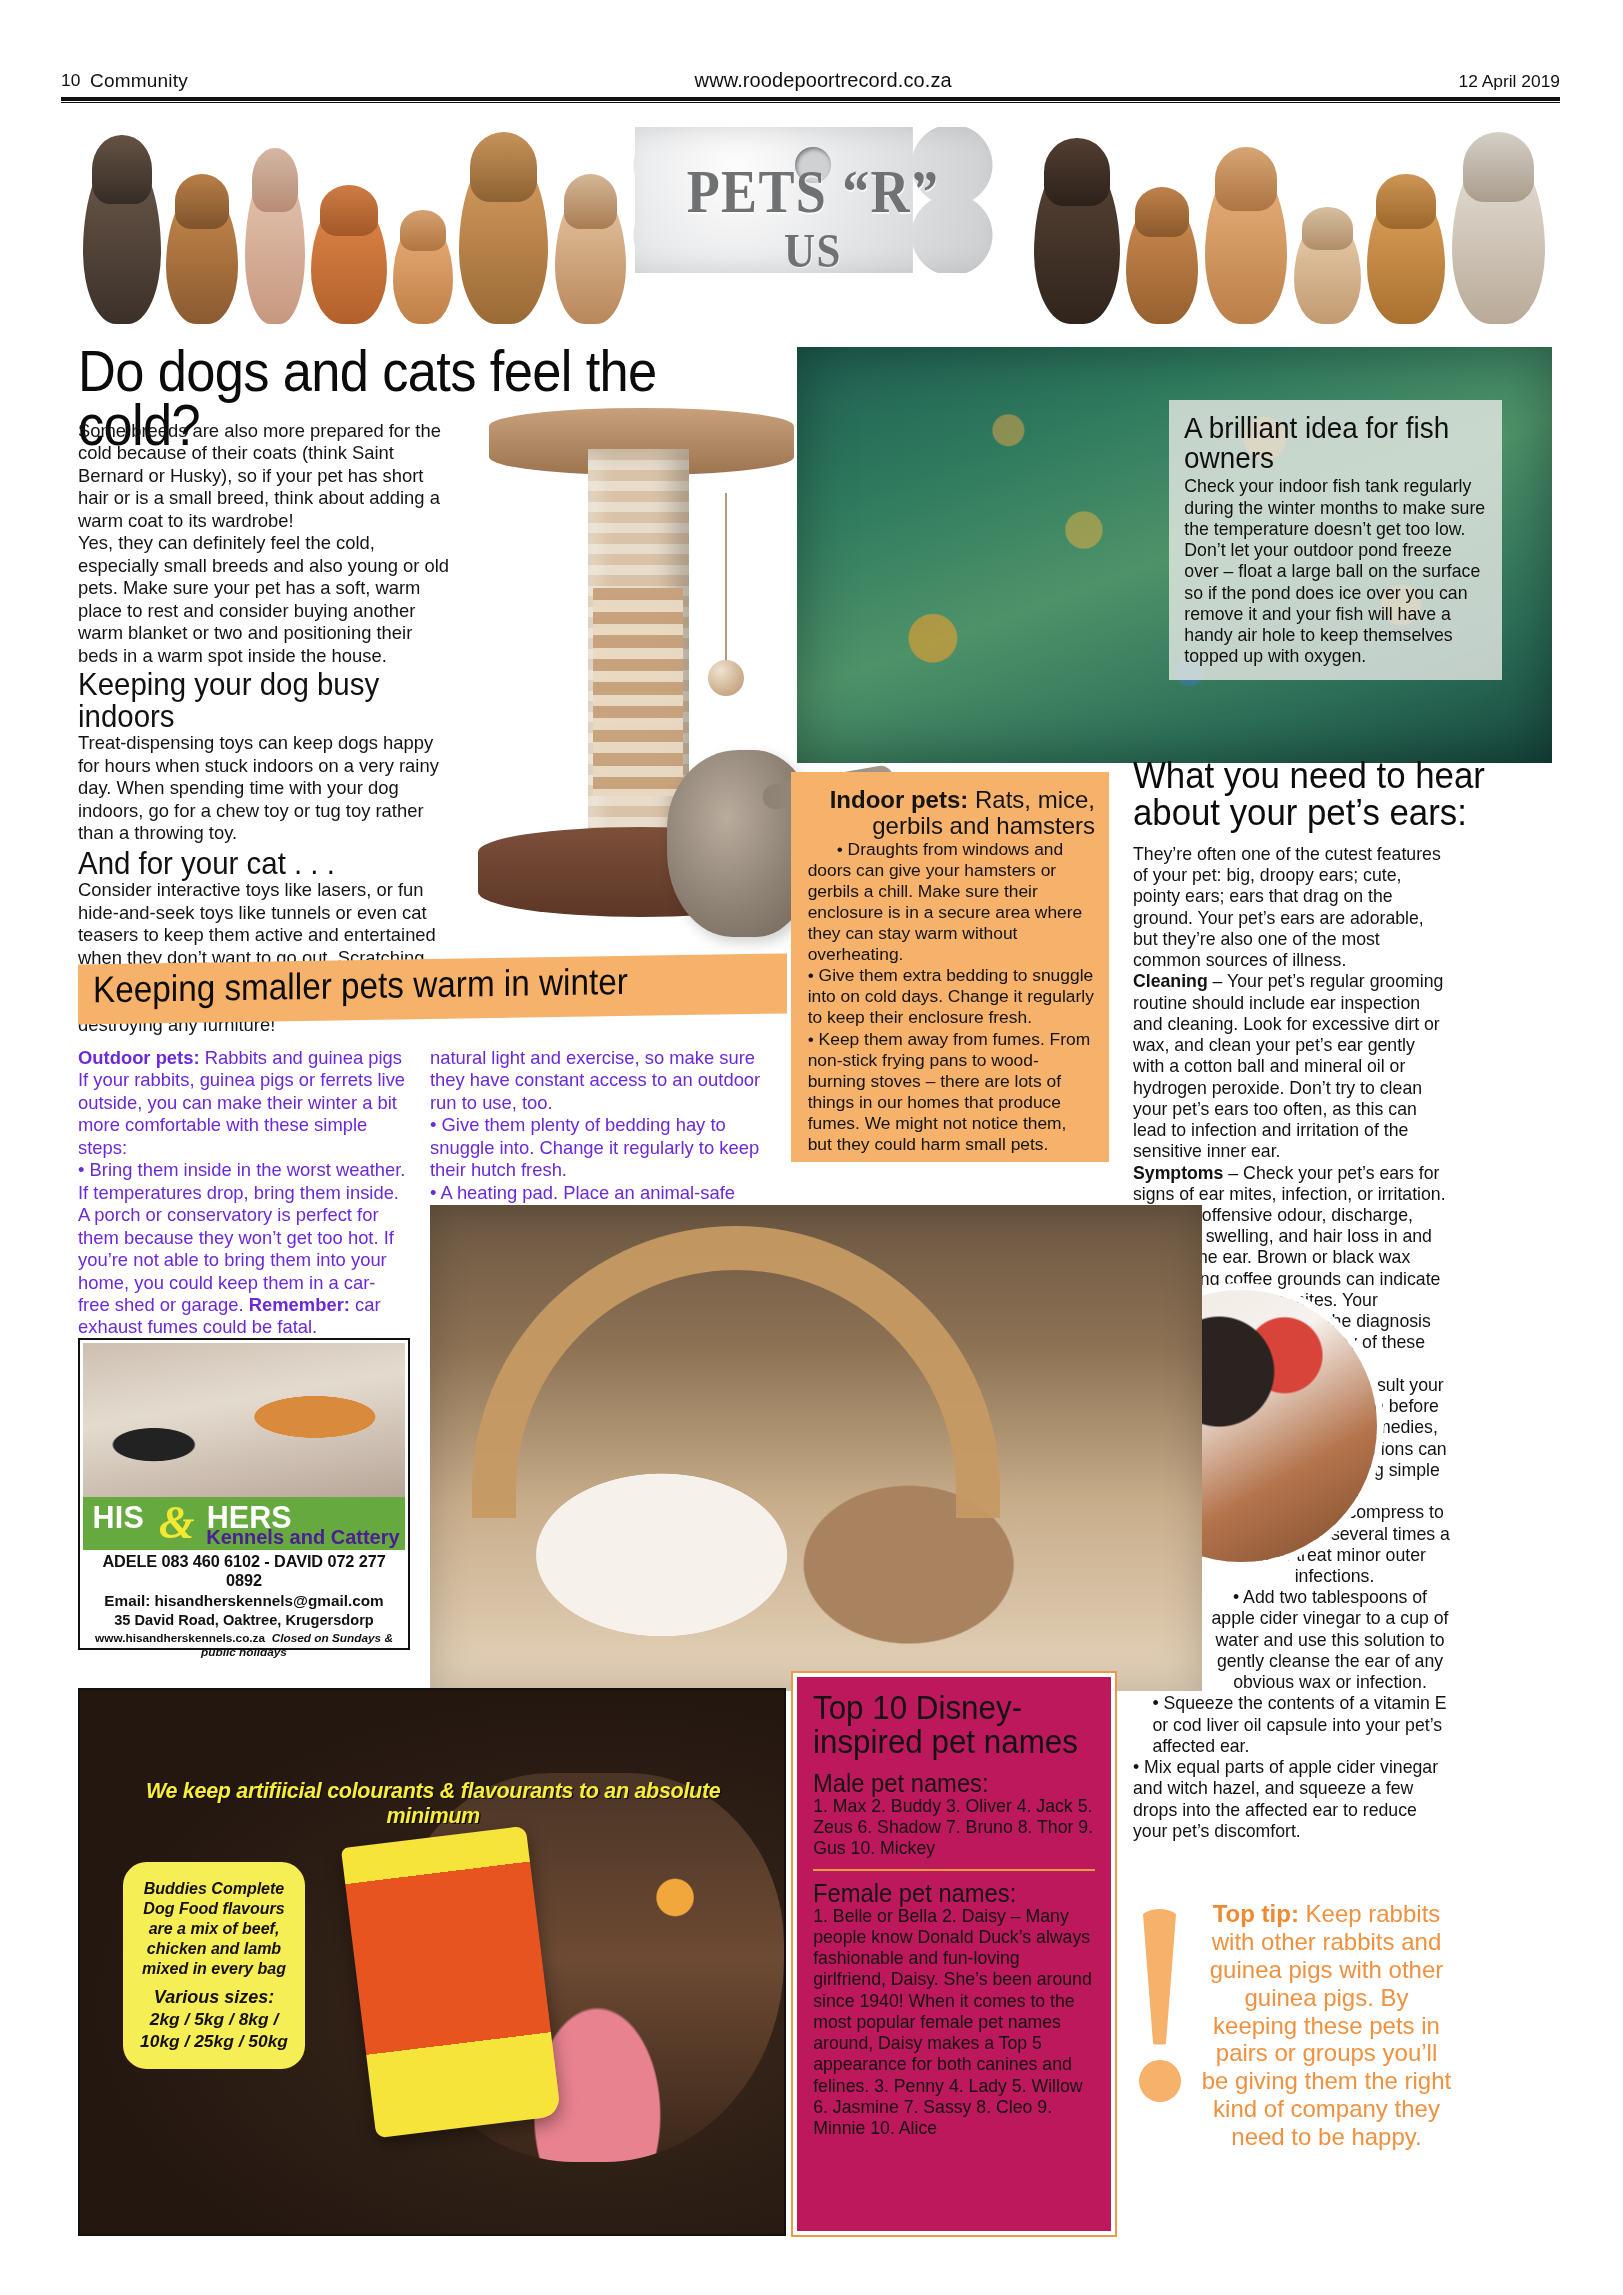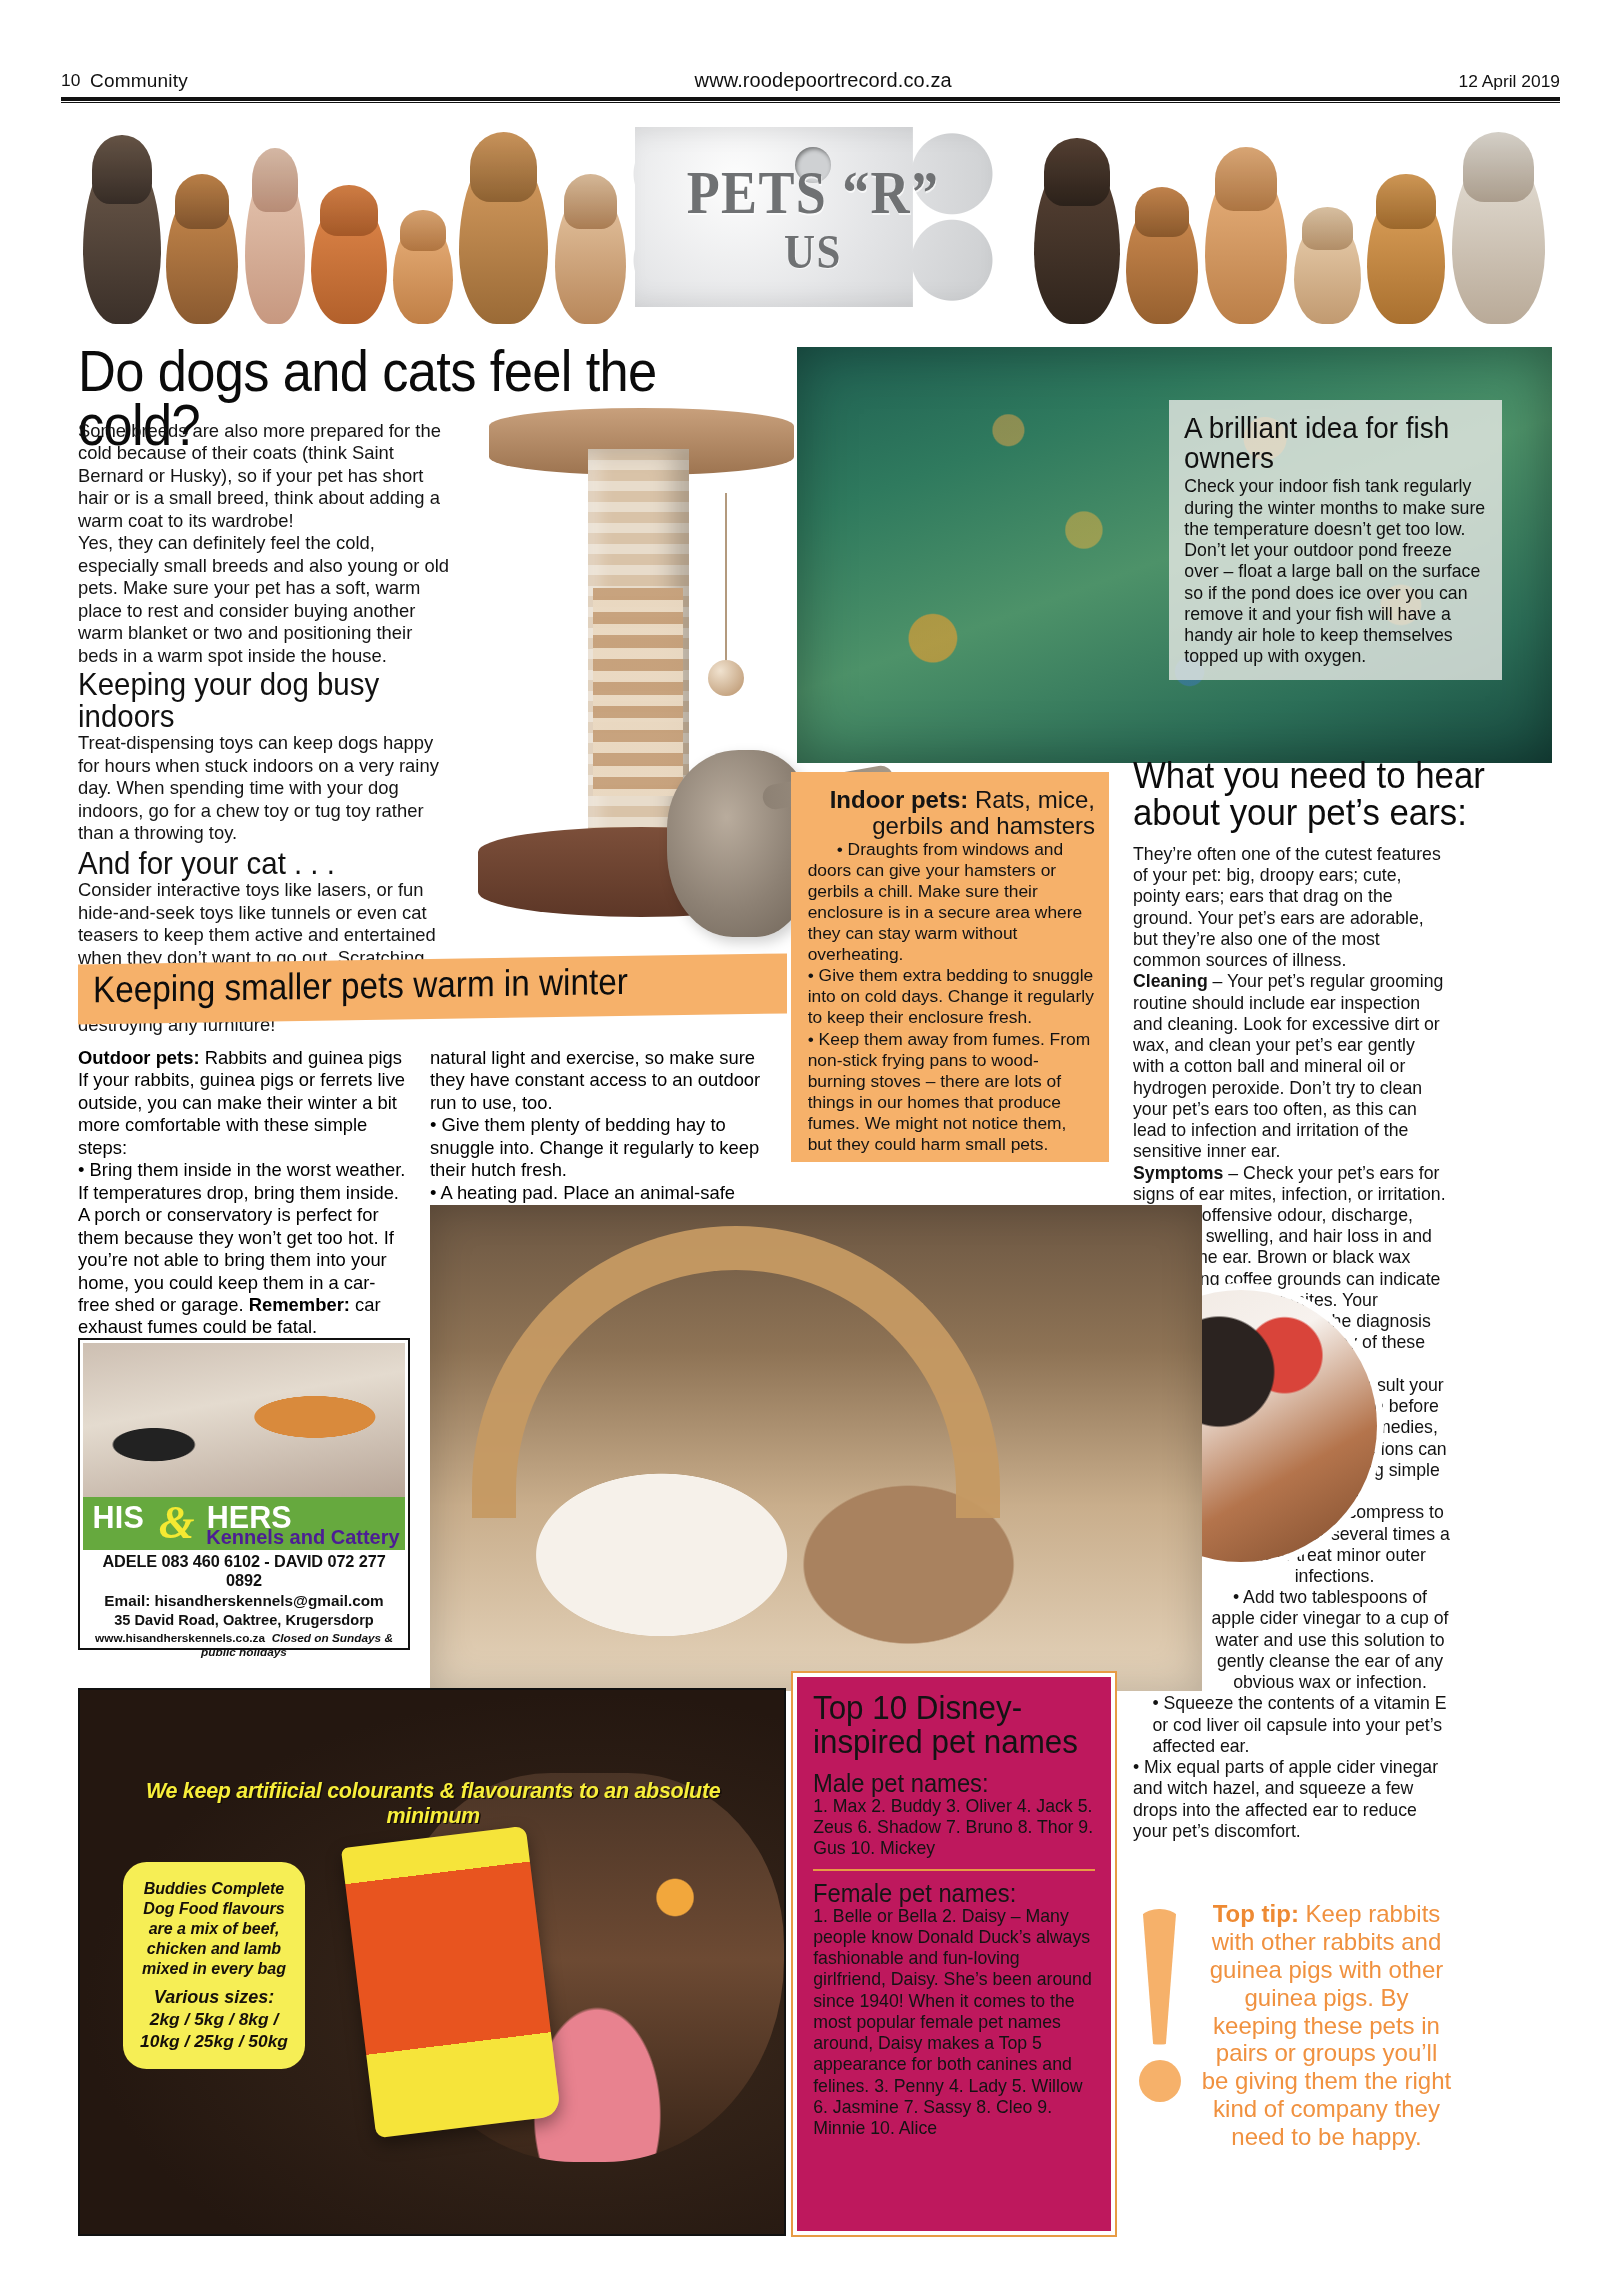--- a/index.html
+++ b/index.html
@@ -36,42 +36,42 @@
     position:absolute; bottom:0;
     border-radius:48% 48% 42% 42% / 58% 58% 42% 42%;
   }
   .pet::before{ 
     content:""; position:absolute; left:12%; top:-10%; width:76%; height:40%;
     border-radius:50% 50% 30% 30%;
     background:inherit; filter:brightness(.92);
   }
   .bone-tag {
     position:absolute; left:calc(50% - 193px); top:15.3px;
-    width:386px; height:180px;
+    width:386px; height:146px;
     background:
       radial-gradient(circle at 30% 30%, #fdfdfd 0%, #e3e4e6 48%, #c9cbcd 100%);
     -webkit-mask:
       radial-gradient(circle at 14% 26%, #000 40px, transparent 41px),
       radial-gradient(circle at 14% 74%, #000 40px, transparent 41px),
       radial-gradient(circle at 86% 26%, #000 40px, transparent 41px),
       radial-gradient(circle at 86% 74%, #000 40px, transparent 41px),
       linear-gradient(#000 0 0);
     -webkit-mask-composite:source-over;
     mask:
       radial-gradient(circle at 14% 26%, #000 40px, transparent 41px),
       radial-gradient(circle at 14% 74%, #000 40px, transparent 41px),
       radial-gradient(circle at 86% 26%, #000 40px, transparent 41px),
       radial-gradient(circle at 86% 74%, #000 40px, transparent 41px),
       linear-gradient(#000 0 0);
     -webkit-mask-size: 100% 100%,100% 100%,100% 100%,100% 100%, 72% 100%;
     mask-size: 100% 100%,100% 100%,100% 100%,100% 100%, 72% 100%;
     -webkit-mask-position: 0 0,0 0,0 0,0 0, 14% 0;
     mask-position: 0 0,0 0,0 0,0 0, 14% 0;
     -webkit-mask-repeat:no-repeat; mask-repeat:no-repeat;
-    display:flex; flex-direction:column; align-items:center; 
+    display:flex; flex-direction:column; align-items:center; justify-content:center;
     box-shadow: inset 0 0 28px rgba(0,0,0,.12);
   }
   .bone-hole {
     position:absolute; left:calc(50% - 18px); top:19.4px; width:36px; height:36px;
     border-radius:50%; background:#cfd1d3; box-shadow: inset 1.4px 2.1px 4.2px rgba(0,0,0,.45);
   }
   .bone-t1 {
     margin-top:35px;
     font-family:"Liberation Serif", serif;
     font-weight:bold; font-size:54px; letter-spacing:1.4px;
@@ -200,21 +200,21 @@
     position:absolute; left:78px; top:959px; width:709px; height:60px;
     background:#f6b16a; transform:skewY(-0.9deg);
   }
   .warm-banner span {
     position:absolute; left:15.3px; top:7px;
     font-size:37px; line-height:1; color:#0d0d0d; font-weight:normal;
     transform:scaleX(.9); transform-origin:left center;
   }
   .warm-c1 { position:absolute; left:78px; top:1047px; width:328px; }
   .warm-c2 { position:absolute; left:430px; top:1047px; width:355px; }
-  .warm-c1 p, .warm-c2 p { font-size:18.4px; line-height:1.22; color:#000000; }
+  .warm-c1 p, .warm-c2 p { font-size:18.4px; line-height:1.22; color:#6d28d9; }
 
   
   .guinea {
     position:absolute; left:430px; top:1205px; width:772px; height:486px;
     background:
       radial-gradient(ellipse at 30% 72%, #f6f1ea 0 125px, transparent 126px),
       radial-gradient(ellipse at 62% 74%, #a9825f 0 104px, transparent 106px),
       linear-gradient(180deg,#6b5642 0%,#8e7355 30%,#c9ae8c 62%,#e4d3bb 100%);
     box-shadow: inset 0 0 42px rgba(0,0,0,.2);
   }

